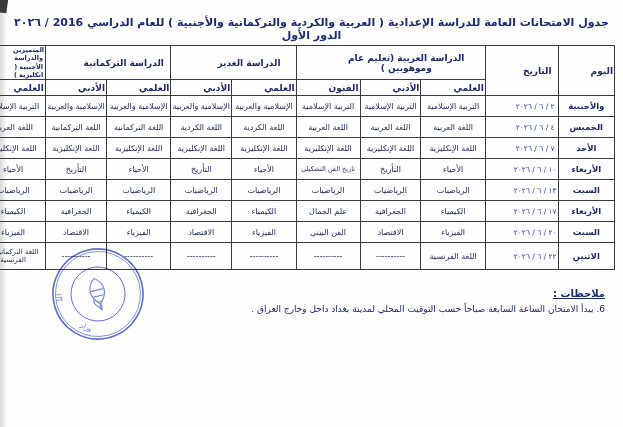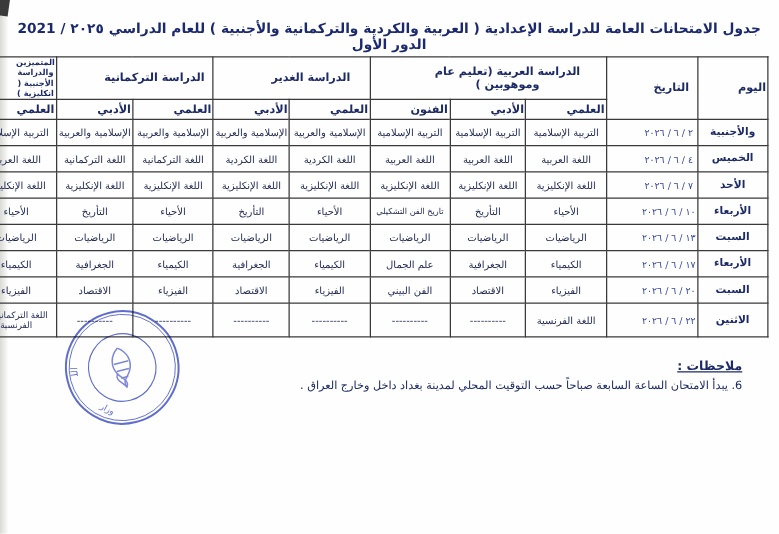--- a/index.html
+++ b/index.html
@@ -28,35 +28,35 @@
   }
   .schedule th{font-size:9px;font-weight:bold;color:#1c2a66;padding-left:32px;}
   .schedule td{font-size:8px;color:#232c56;}
   .schedule .small-head{font-size:6.5px;line-height:1.25;}
   .schedule td.date-cell{color:#3347a0;font-size:7.5px;white-space:nowrap;padding-left:28px;}
   .schedule td.day-cell{color:#1c2a66;font-weight:bold;font-size:8.5px;}
   tr.head-top{height:34px;}
   tr.head-sub{height:16px;}
   tr.data-row{height:21px;}
   tr.data-row.tall{height:27px;}
-  .notes{position:absolute;top:288px;right:29px;left:6px;color:#1c2a66;}
+  .notes{position:absolute;top:288px;right:18px;left:6px;color:#1c2a66;}
   .notes-heading{font-size:10px;font-weight:bold;text-decoration:underline;margin-bottom:4px;}
   .note-line{font-size:9px;margin-bottom:7px;line-height:1.5;}
   .stamp{
     position:absolute;left:50px;top:246px;width:96px;height:96px;
     transform:rotate(-14deg);opacity:.85;mix-blend-mode:multiply;pointer-events:none;
   }
 </style>
 </head>
 <body>
 
 <div class="scan-edge"></div>
 <div class="corner-mark"></div>
 
-<div class="page-title">جدول الامتحانات العامة للدراسة الإعدادية ( العربية والكردية والتركمانية والأجنبية ) للعام الدراسي ٢٠٢٥ / 2021 الدور الأول</div>
+<div class="page-title">جدول الامتحانات العامة للدراسة الإعدادية ( العربية والكردية والتركمانية والأجنبية ) للعام الدراسي 2016 / ٢٠٢٦ الدور الأول</div>
 
 <table class="schedule" dir="rtl">
   <colgroup>
     <col style="width:44px">
       <col style="width:56px">
     <col style="width:62px">
       <col style="width:62px">
       <col style="width:64px">
     <col style="width:62px">
       <col style="width:62px">

